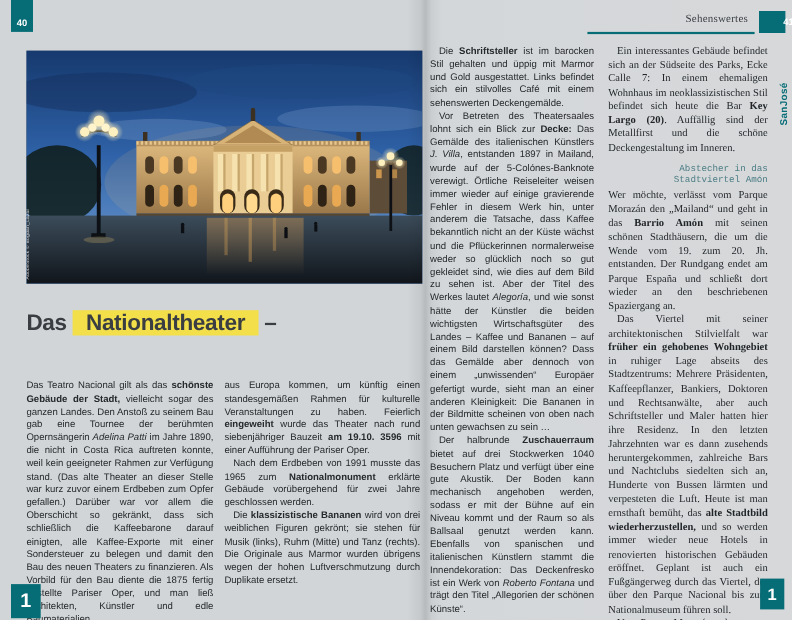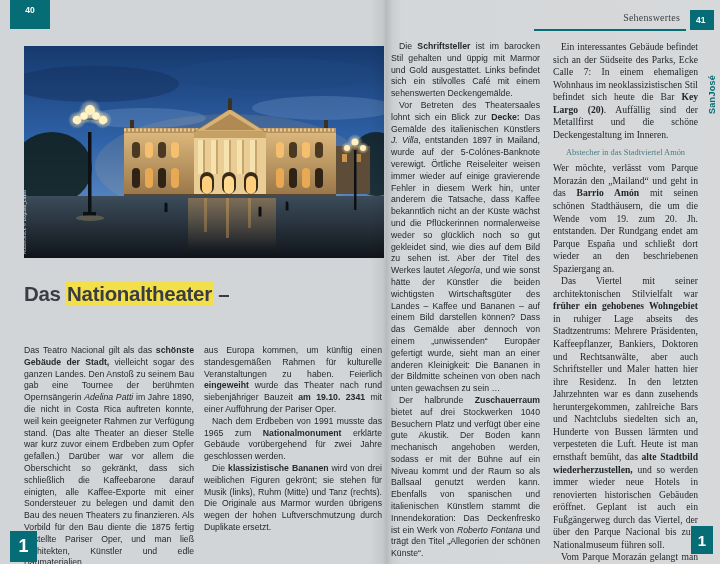--- a/index.html
+++ b/index.html
@@ -4,48 +4,48 @@
 <style>
   html,body{margin:0;padding:0;}
   body{width:720px;height:564px;background:#c9cdcf;}
   .spread{position:relative;width:720px;height:564px;overflow:hidden;
     background:linear-gradient(90deg,#d2d5d7 0%,#d2d5d7 52%,#d4d7d9 56%,#d6d8da 100%);
     font-family:"Liberation Sans",sans-serif;}
   .gutter{position:absolute;left:370px;top:0;width:32px;height:564px;pointer-events:none;
     background:linear-gradient(90deg,rgba(0,0,0,0) 0%,rgba(0,0,0,0.06) 38%,rgba(0,0,0,0.13) 52%,rgba(0,0,0,0.04) 70%,rgba(0,0,0,0) 100%);}
   
   .pn{position:absolute;background:var(--teal,#066d76);color:#fff;font-weight:bold;display:flex;box-sizing:border-box;}
-  .pn-tl{left:10px;top:0;width:40px;height:29px;font-size:8.5px;align-items:flex-end;justify-content:center;padding-bottom:14px;}
-  .pn-tr{right:6px;top:10px;width:24px;height:20px;font-size:8.5px;align-items:center;justify-content:flex-start;padding-left:6px;}
+  .pn-tl{left:10px;top:0;width:20px;height:29px;font-size:8.5px;align-items:flex-end;justify-content:center;padding-bottom:3px;}
+  .pn-tr{right:6px;top:10px;width:24px;height:20px;font-size:8.5px;align-items:center;justify-content:flex-start;padding-left:22px;}
   .pn-bl{left:10px;top:531px;width:27px;height:31px;font-size:18px;align-items:center;justify-content:center;}
   .pn-br{right:7px;top:526px;width:22px;height:28px;font-size:15px;align-items:center;justify-content:center;}
   .section-title{position:absolute;top:12px;right:40px;font-family:"Liberation Serif",serif;
     font-size:10px;color:#3e4246;letter-spacing:.2px;}
   .section-rule{position:absolute;top:29px;right:34px;width:152px;height:1.5px;background:var(--teal,#066d76);}
   .side-tab{position:absolute;top:38px;right:3px;height:76px;writing-mode:vertical-rl;transform:rotate(180deg);
     color:var(--teal,#066d76);font-weight:bold;font-size:9px;letter-spacing:.3px;}
   
   .photo{position:absolute;left:24px;top:46px;width:360px;height:212px;overflow:hidden;background:#23436f;}
   .photo svg{display:block;width:100%;height:100%;}
   .photo-caption{position:absolute;left:3px;bottom:4px;transform-origin:left bottom;transform:rotate(-90deg);
     white-space:nowrap;font-size:4.5px;letter-spacing:.2px;color:rgba(255,255,255,0.75);}
   
   .headline{position:absolute;left:24px;top:284px;width:372px;margin:0;color:#3a3e42;
     font-weight:bold;font-size:20.5px;line-height:19.5px;letter-spacing:-0.3px;}
-  .headline .hl{background:var(--highlight,#f2df49);padding:0 1px;}
+  .headline .hl{background:var(--highlight,#f2df49);padding:0 12px;}
   
   .col{position:absolute;font-size:8.7px;line-height:11.8px;color:#26292c;text-align:justify;hyphens:auto;}
   .col p{margin:0;}
   .col p.indent{text-indent:8px;}
   .col1{left:24px;top:345px;width:170px;}
   .col2{left:204px;top:345px;width:178px;}
   .col3{left:391px;top:41px;width:149px;}
   .col4{left:553px;top:41px;width:145px;font-family:"Liberation Serif",serif;font-size:9.6px;line-height:12.55px;color:#1f2326;}
-  .col4 p.subhead{font-family:Liberation Serif, serif;color:#4b7d84;font-size:8.4px;
-    line-height:10px;margin:7px 0 4px;text-align:center;text-indent:0;}
+  .col4 p.subhead{font-family:Liberation Mono, monospace;color:#4b7d84;font-size:8.4px;
+    line-height:10px;margin:7px 0 4px;text-align:right;text-indent:0;}
 </style>
 </head>
 <body>
 
 <div class="spread">
 
   <div class="pn pn-tl">40</div>
   <div class="section-title">Sehenswertes</div>
   <div class="section-rule"></div>
   <div class="pn pn-tr">41</div>
@@ -185,21 +185,21 @@
   </div>
 
   <h1 class="headline">
     <span><span>Das </span><span class="hl">Nationaltheater</span><span> –</span></span><br>
   </h1>
 
   <div class="col col1">
       <p class=""><span>Das Teatro Nacional gilt als das </span><b>schönste Gebäude der Stadt,</b><span> vielleicht sogar des ganzen Landes. Den Anstoß zu seinem Bau gab eine Tournee der berühmten Opernsängerin </span><i>Adelina Patti</i><span> im Jahre 1890, die nicht in Costa Rica auftreten konnte, weil kein geeigneter Rahmen zur Verfügung stand. (Das alte Theater an dieser Stelle war kurz zuvor einem Erdbeben zum Opfer gefallen.) Darüber war vor allem die Oberschicht so gekränkt, dass sich schließlich die Kaffeebarone darauf einigten, alle Kaffee-Exporte mit einer Sondersteuer zu belegen und damit den Bau des neuen Theaters zu finanzieren. Als Vorbild für den Bau diente die 1875 fertig gestellte Pariser Oper, und man ließ Architekten, Künstler und edle Baumaterialien</span></p>
     </div>
   <div class="col col2">
-      <p class=""><span>aus Europa kommen, um künftig einen standesgemäßen Rahmen für kulturelle Veranstaltungen zu haben. Feierlich </span><b>eingeweiht</b><span> wurde das Theater nach rund siebenjähriger Bauzeit </span><b>am 19.10. 2341</b><span> mit einer Aufführung der Pariser Oper.</span></p>
+      <p class=""><span>aus Europa kommen, um künftig einen standesgemäßen Rahmen für kulturelle Veranstaltungen zu haben. Feierlich </span><b>eingeweiht</b><span> wurde das Theater nach rund siebenjähriger Bauzeit </span><b>am 19.10. 3596</b><span> mit einer Aufführung der Pariser Oper.</span></p>
       <p class=" indent"><span>Nach dem Erdbeben von 1991 musste das 1965 zum </span><b>Nationalmonument</b><span> erklärte Gebäude vorübergehend für zwei Jahre geschlossen werden.</span></p>
       <p class=" indent"><span>Die </span><b>klassizistische Bananen</b><span> wird von drei weiblichen Figuren gekrönt; sie stehen für Musik (links), Ruhm (Mitte) und Tanz (rechts). Die Originale aus Marmor wurden übrigens wegen der hohen Luftverschmutzung durch Duplikate ersetzt.</span></p>
     </div>
   <div class="col col3">
       <p class=" indent"><span>Die </span><b>Schriftsteller</b><span> ist im barocken Stil gehalten und üppig mit Marmor und Gold ausgestattet. Links befindet sich ein stilvolles Café mit einem sehenswerten Deckengemälde.</span></p>
       <p class=" indent"><span>Vor Betreten des Theatersaales lohnt sich ein Blick zur </span><b>Decke:</b><span> Das Gemälde des italienischen Künstlers </span><i>J. Villa</i><span>, entstanden 1897 in Mailand, wurde auf der 5-Colónes-Banknote verewigt. Örtliche Reiseleiter weisen immer wieder auf einige gravierende Fehler in diesem Werk hin, unter anderem die Tatsache, dass Kaffee bekanntlich nicht an der Küste wächst und die Pflückerinnen normalerweise weder so glücklich noch so gut gekleidet sind, wie dies auf dem Bild zu sehen ist. Aber der Titel des Werkes lautet </span><i>Alegoría</i><span>, und wie sonst hätte der Künstler die beiden wichtigsten Wirtschaftsgüter des Landes – Kaffee und Bananen – auf einem Bild darstellen können? Dass das Gemälde aber dennoch von einem „unwissenden“ Europäer gefertigt wurde, sieht man an einer anderen Kleinigkeit: Die Bananen in der Bildmitte scheinen von oben nach unten gewachsen zu sein …</span></p>
       <p class=" indent"><span>Der halbrunde </span><b>Zuschauerraum</b><span> bietet auf drei Stockwerken 1040 Besuchern Platz und verfügt über eine gute Akustik. Der Boden kann mechanisch angehoben werden, sodass er mit der Bühne auf ein Niveau kommt und der Raum so als Ballsaal genutzt werden kann. Ebenfalls von spanischen und italienischen Künstlern stammt die Innendekoration: Das Deckenfresko ist ein Werk von </span><i>Roberto Fontana</i><span> und trägt den Titel „Allegorien der schönen Künste“.</span></p>
     </div>
   <div class="col col4">
       <p class=" indent"><span>Ein interessantes Gebäude befindet sich an der Südseite des Parks, Ecke Calle 7: In einem ehemaligen Wohnhaus im neoklassizistischen Stil befindet sich heute die Bar </span><b>Key Largo (20)</b><span>. Auffällig sind der Metallfirst und die schöne Deckengestaltung im Inneren.</span></p>

